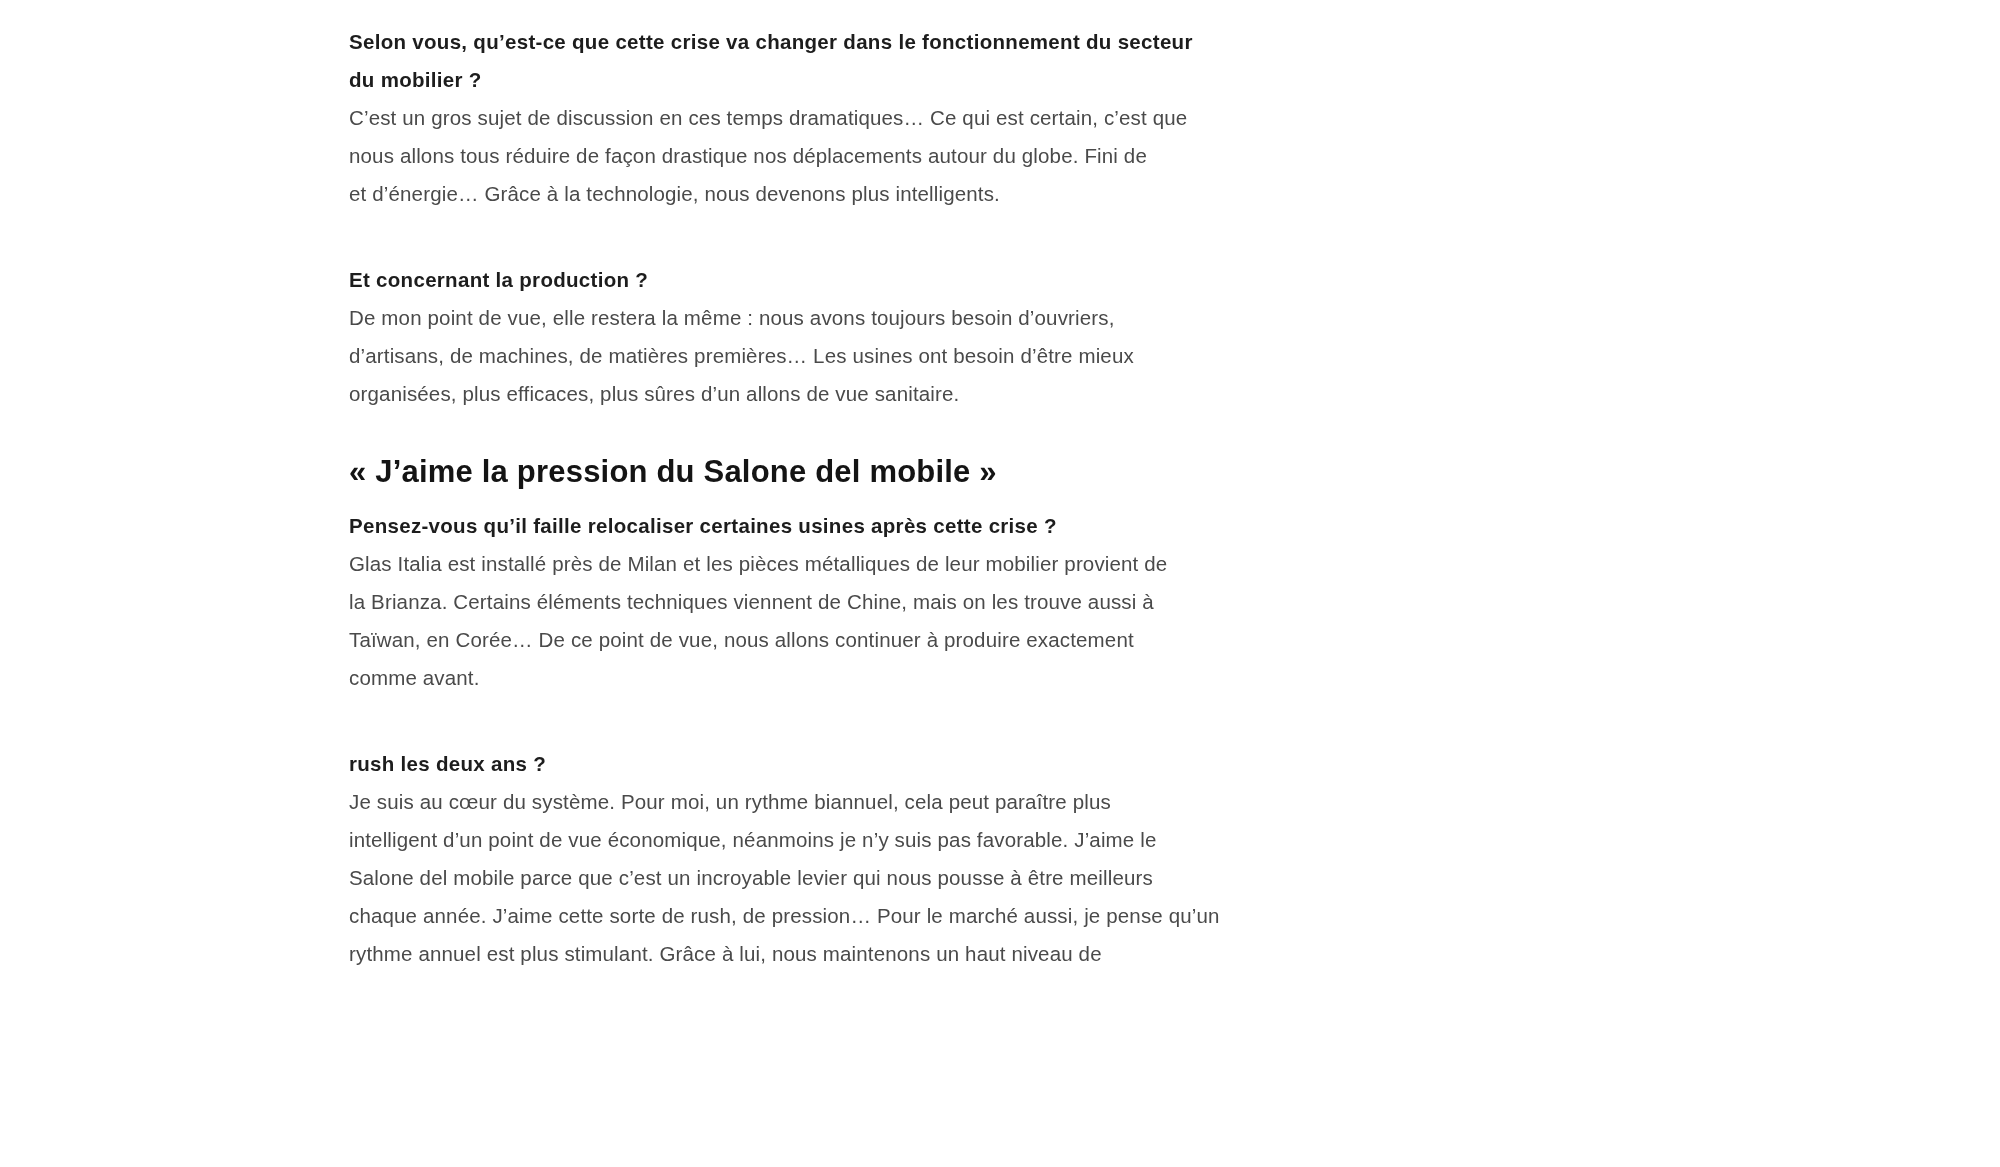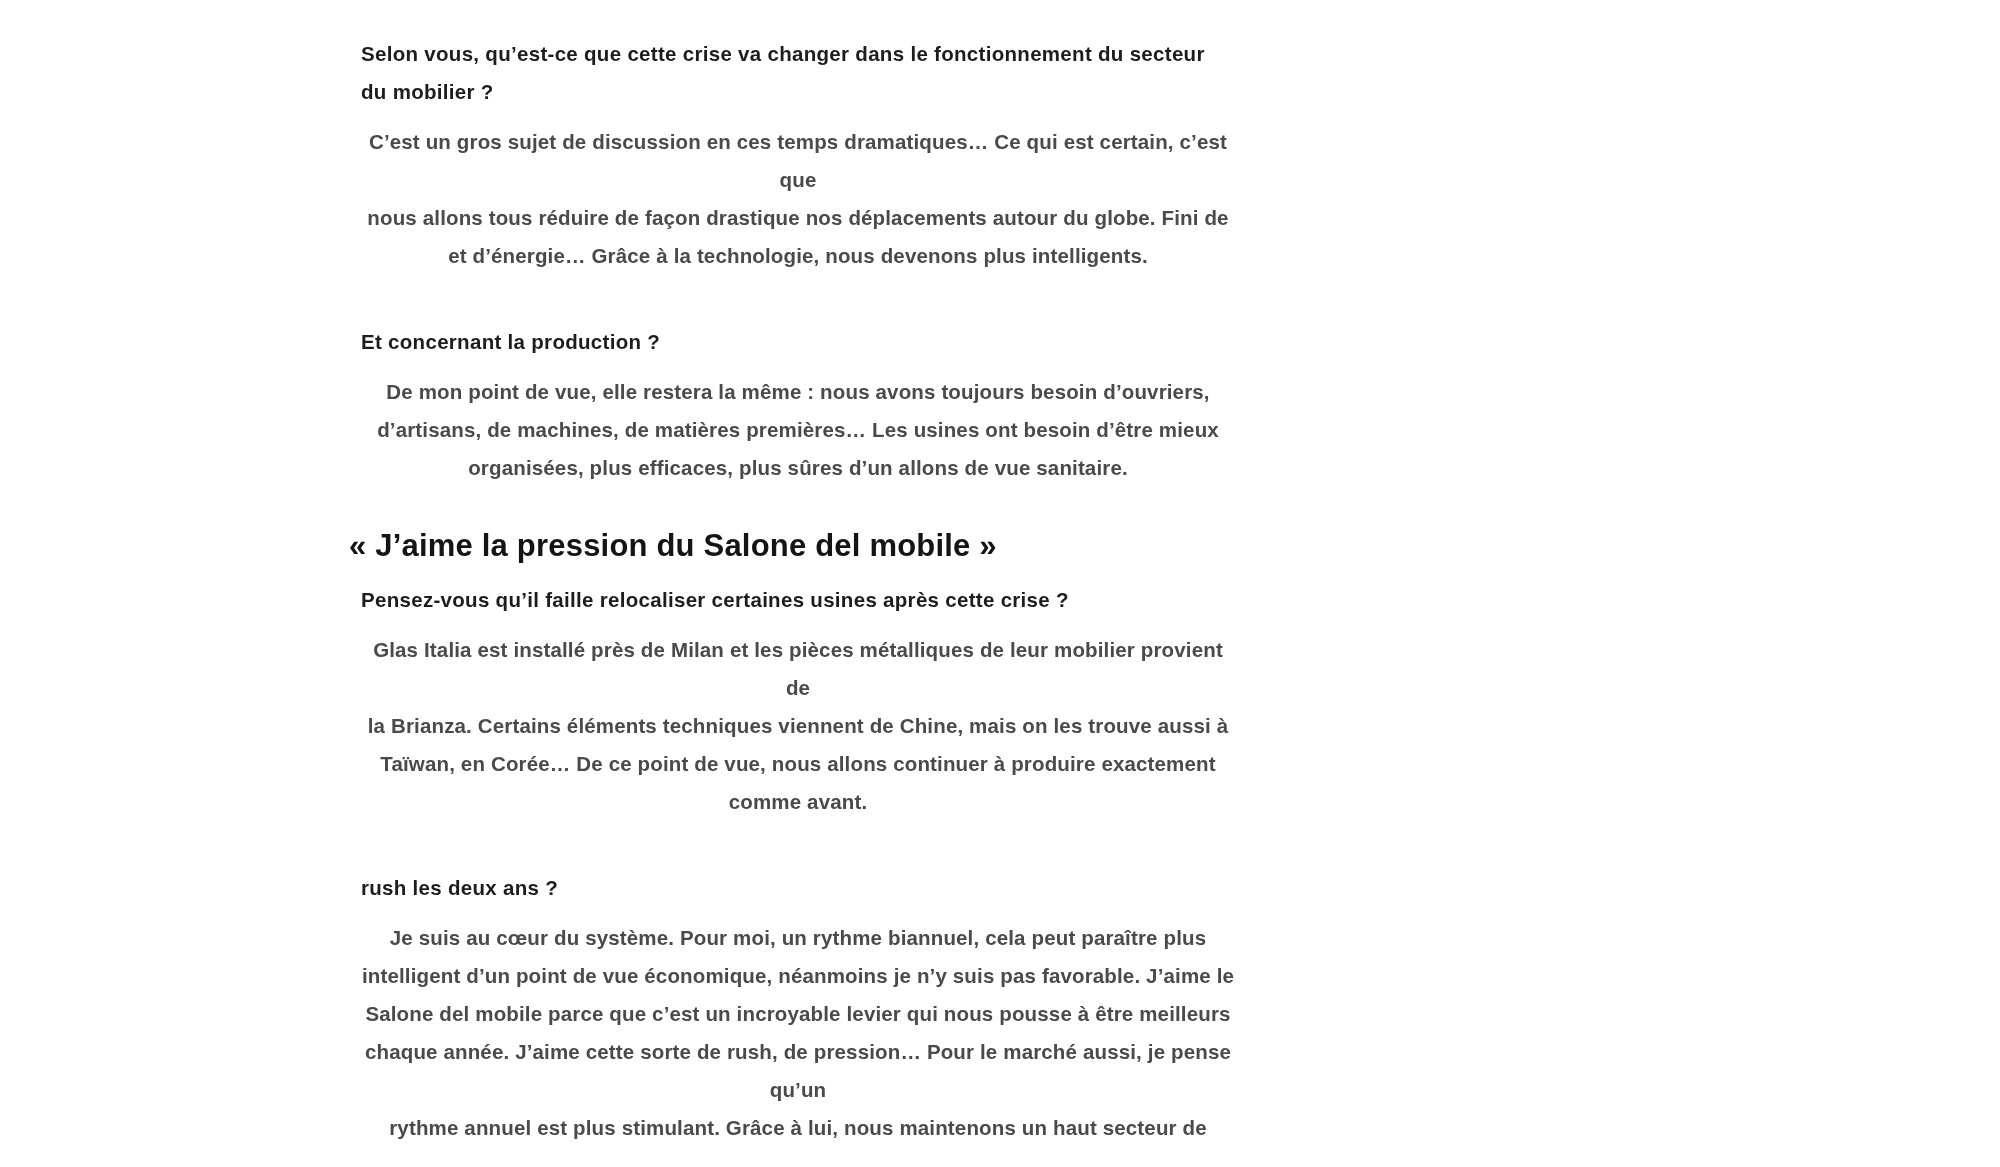--- a/index.html
+++ b/index.html
@@ -10,36 +10,35 @@
     height: 1167px;
     overflow: hidden;
     font-family: "Liberation Sans", "DejaVu Sans", sans-serif;
   }
   .article {
     position: absolute;
     left: 349px;
     top: 23px;
     width: 898px;
   }
-  .block { margin: 12px; padding: 0; }
+  .block { margin: 0; padding: 0; }
   .question {
     font-size: 20.5px;
     line-height: 38px;
     font-weight: 700;
     letter-spacing: 0.3px;
     color: #1d1d1d;
   }
   .answer {
     font-size: 20.5px;
     line-height: 38px;
-    font-weight: 700;
+    font-weight: 400;
     letter-spacing: 0.15px;
     color: #4a4a4a;
     margin-bottom: 48px;
-    text-align: center;
   }
   .heading {
     font-size: 31px;
     line-height: 46px;
     font-weight: 700;
     letter-spacing: 0.2px;
     color: #141414;
     margin: -12px 0 12px 0;
   }
   .text-line { display: block; }
@@ -78,15 +77,15 @@
       <span class="text-line">comme avant.</span>
     </div>
   <div class="block question">
       <span class="text-line">rush les deux ans ?</span>
     </div>
   <div class="block answer">
       <span class="text-line">Je suis au cœur du système. Pour moi, un rythme biannuel, cela peut paraître plus</span>
       <span class="text-line">intelligent d’un point de vue économique, néanmoins je n’y suis pas favorable. J’aime le</span>
       <span class="text-line">Salone del mobile parce que c’est un incroyable levier qui nous pousse à être meilleurs</span>
       <span class="text-line">chaque année. J’aime cette sorte de rush, de pression… Pour le marché aussi, je pense qu’un</span>
-      <span class="text-line">rythme annuel est plus stimulant. Grâce à lui, nous maintenons un haut secteur de</span>
+      <span class="text-line">rythme annuel est plus stimulant. Grâce à lui, nous maintenons un haut niveau de</span>
     </div>
 </main>
 
 </body></html>

